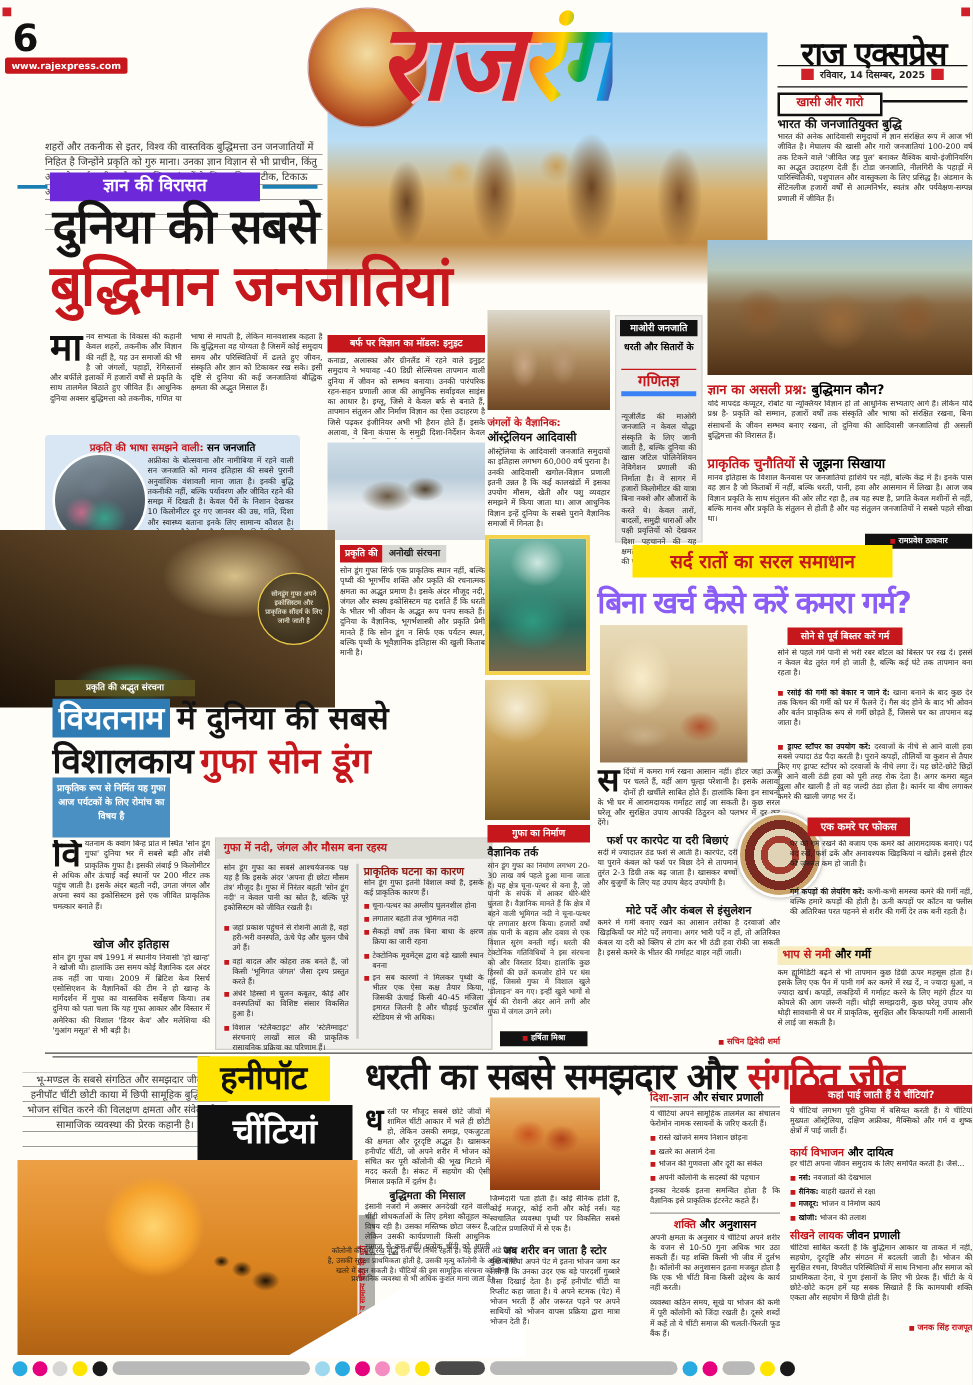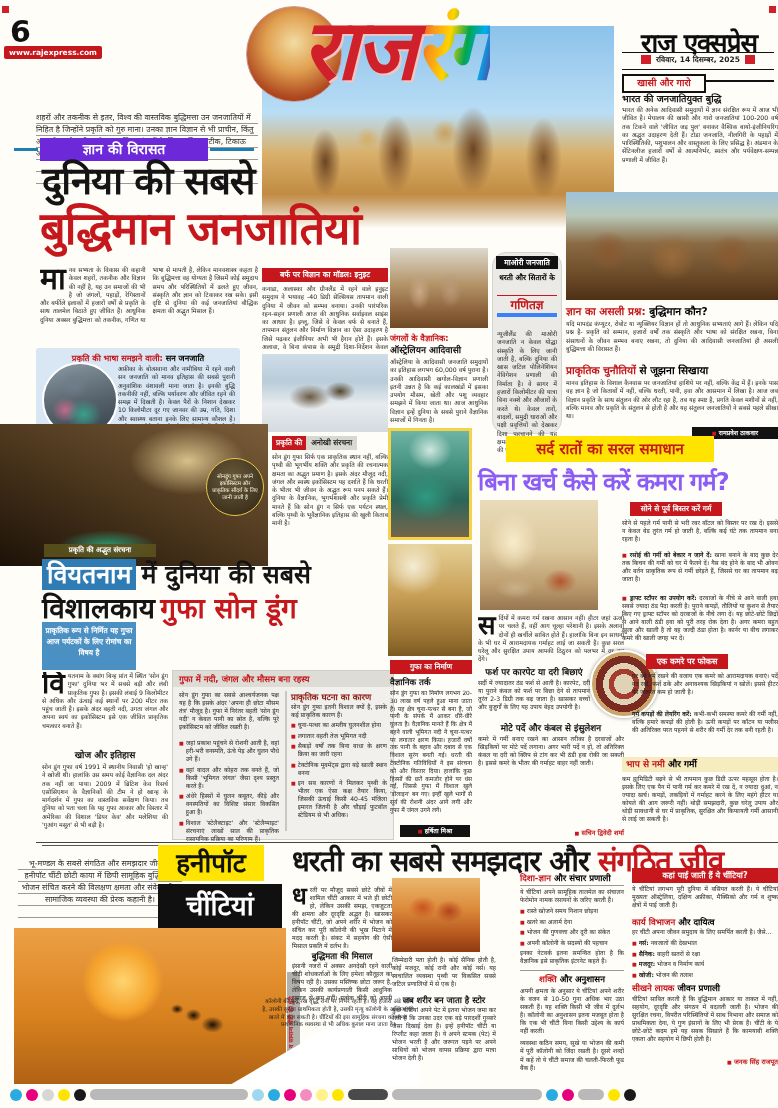--- a/index.html
+++ b/index.html
@@ -167,21 +167,21 @@
   </div>
   <div class="abs ph ph-san" style="left:42px;top:362px;width:72px;height:72px;"></div>
 
   <div class="abs ph ph-kids" style="left:390px;top:248px;width:98px;height:80px;"></div>
   <div class="abs" style="left:390px;top:332px;width:98px;">
     <div class="red" style="font-size:8.2px;font-weight:bold;">जंगलों के वैज्ञानिक:</div>
     <div style="font-size:9px;font-weight:bold;color:#141414;">ऑस्ट्रेलियन आदिवासी</div>
     <div class="bt" style="margin-top:2px;height:78px;">ऑस्ट्रेलिया के आदिवासी जनजाति समुदायों का इतिहास लगभग 60,000 वर्ष पुराना है। उनकी आदिवासी खगोल-विज्ञान प्रणाली इतनी उन्नत है कि कई कालखंडों में इसका उपयोग मौसम, खेती और पशु व्यवहार समझने में किया जाता था। आज आधुनिक विज्ञान इन्हें दुनिया के सबसे पुराने वैज्ञानिक समाजों में गिनता है।</div>
   </div>
 
-  <div class="abs maoribox" style="left:492px;top:252px;width:68px;height:180px;border-radius:14px;">
+  <div class="abs maoribox" style="left:492px;top:252px;width:68px;height:180px;">
     <div class="blkbanner" style="margin:3px;height:13px;font-size:7.6px;line-height:13px;">माओरी जनजाति</div>
     <div style="font-size:7.4px;font-weight:bold;text-align:center;">धरती और सितारों के</div>
     <div class="red" style="font-size:12px;font-weight:bold;text-align:center;border-top:1px solid #c5171c;border-bottom:4px solid #3b82f6;margin:13px 4px;">गणितज्ञ</div>
     <div class="bt" style="margin:2px 4px;height:128px;">न्यूजीलैंड की माओरी जनजाति न केवल योद्धा संस्कृति के लिए जानी जाती है, बल्कि दुनिया की खास जटिल पोलिनेशियन नेविगेशन प्रणाली की निर्माता है। वे सागर में हजारों किलोमीटर की यात्रा बिना नक्शे और औजारों के करते थे। केवल तारों, बादलों, समुद्री धाराओं और पक्षी प्रवृत्तियों को देखकर दिशा पहचानने की यह क्षमता आधुनिक जीपीएस की पूर्वज मानी जाती है।</div>
   </div>
 
   <div class="abs" style="left:566px;top:304px;width:212px;">
     <div style="font-size:10.5px;font-weight:bold;"><span class="red">ज्ञान का असली प्रश्न:</span> <span>बुद्धिमान कौन?</span></div>
     <div class="bt" style="margin-top:2px;height:40px;">यदि मापदंड कंप्यूटर, रोबोट या न्यूक्लियर विज्ञान हों तो आधुनिक सभ्यताएं आगे हैं। लेकिन यदि प्रश्न है- प्रकृति को सम्मान, हजारों वर्षों तक संस्कृति और भाषा को संरक्षित रखना, बिना संसाधनों के जीवन सम्भव बनाए रखना, तो दुनिया की आदिवासी जनजातियां ही असली बुद्धिमत्ता की विरासत हैं।</div>
     <div style="font-size:10.5px;font-weight:bold;margin-top:3px;"><span class="red">प्राकृतिक चुनौतियों</span> <span>से जूझना सिखाया</span></div>

